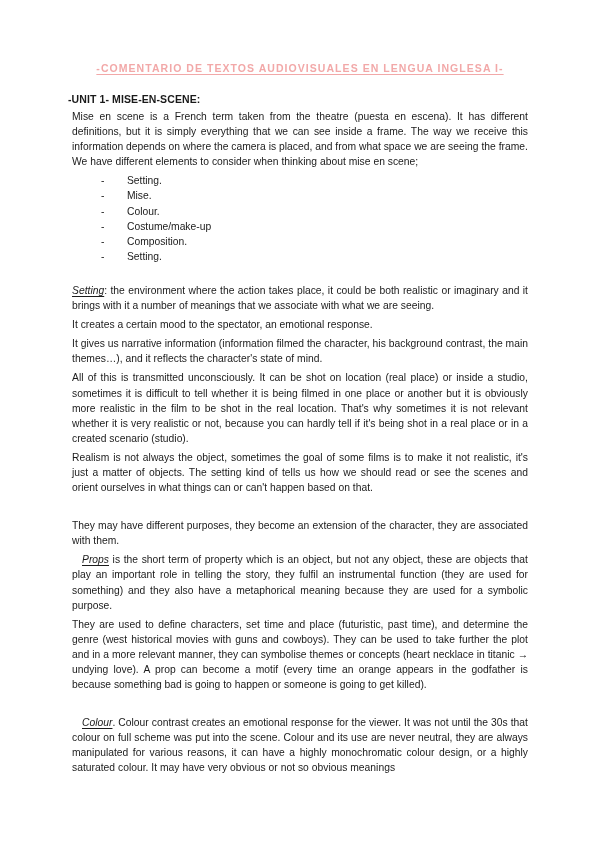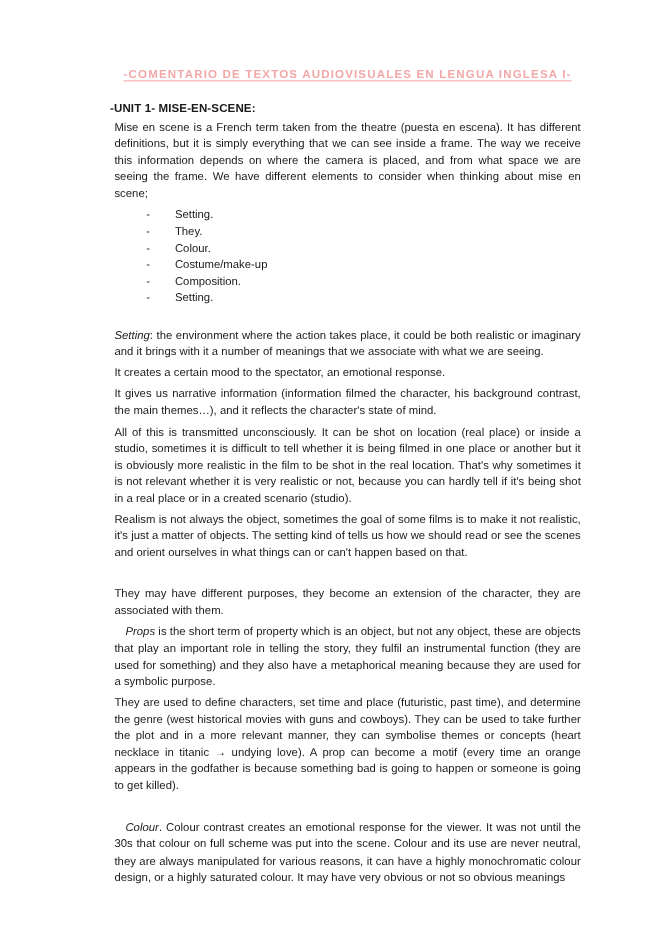--- a/index.html
+++ b/index.html
@@ -11,21 +11,21 @@
     width: 600px;
     height: 848px;
     font-family: "Liberation Sans", sans-serif;
     color: #1a1a1a;
     overflow: hidden;
   }
   .page {
     width: 600px;
     height: 848px;
     box-sizing: border-box;
-    padding: 62px 68px 0 100px;
+    padding: 62px 68px 0 68px;
     background: #ffffff;
   }
   .doc-title {
     text-align: center;
     color: #f2a8a8;
     font-size: 10.5px;
     font-weight: bold;
     letter-spacing: 1.05px;
     text-decoration: underline;
     text-underline-offset: 2px;
@@ -63,37 +63,38 @@
     position: relative;
     padding-left: 26px;
   }
   ul.bullets li .dash {
     position: absolute;
     left: 0;
     top: 0;
   }
   .term {
     font-style: italic;
+    text-decoration: underline;
     text-underline-offset: 1.5px;
   }
 </style>
 </head>
 <body>
 
 <div class="page">
 
   <div class="doc-title">-COMENTARIO DE TEXTOS AUDIOVISUALES EN LENGUA INGLESA I-</div>
 
   <div class="unit-heading">-UNIT 1- MISE-EN-SCENE:</div>
 
   <p class="body">Mise en scene is a French term taken from the theatre (puesta en escena). It has different definitions, but it is simply everything that we can see inside a frame. The way we receive this information depends on where the camera is placed, and from what space we are seeing the frame. We have different elements to consider when thinking about mise en scene;</p>
 
   <ul class="bullets">
     <li><span class="dash">-</span><span>Setting.</span></li>
-    <li><span class="dash">-</span><span>They.</span></li>
+    <li><span class="dash">-</span><span>Mise.</span></li>
     <li><span class="dash">-</span><span>Colour.</span></li>
     <li><span class="dash">-</span><span>Costume/make-up</span></li>
     <li><span class="dash">-</span><span>Composition.</span></li>
     <li><span class="dash">-</span><span>Setting.</span></li>
   </ul>
 
   <div class="spacer"></div>
 
   <p class="body"><span class="term">Setting</span><span>:</span> <span>the environment where the action takes place, it could be both realistic or imaginary and it brings with it a number of meanings that we associate with what we are seeing.</span></p>
   <p class="body">It creates a certain mood to the spectator, an emotional response.</p>

